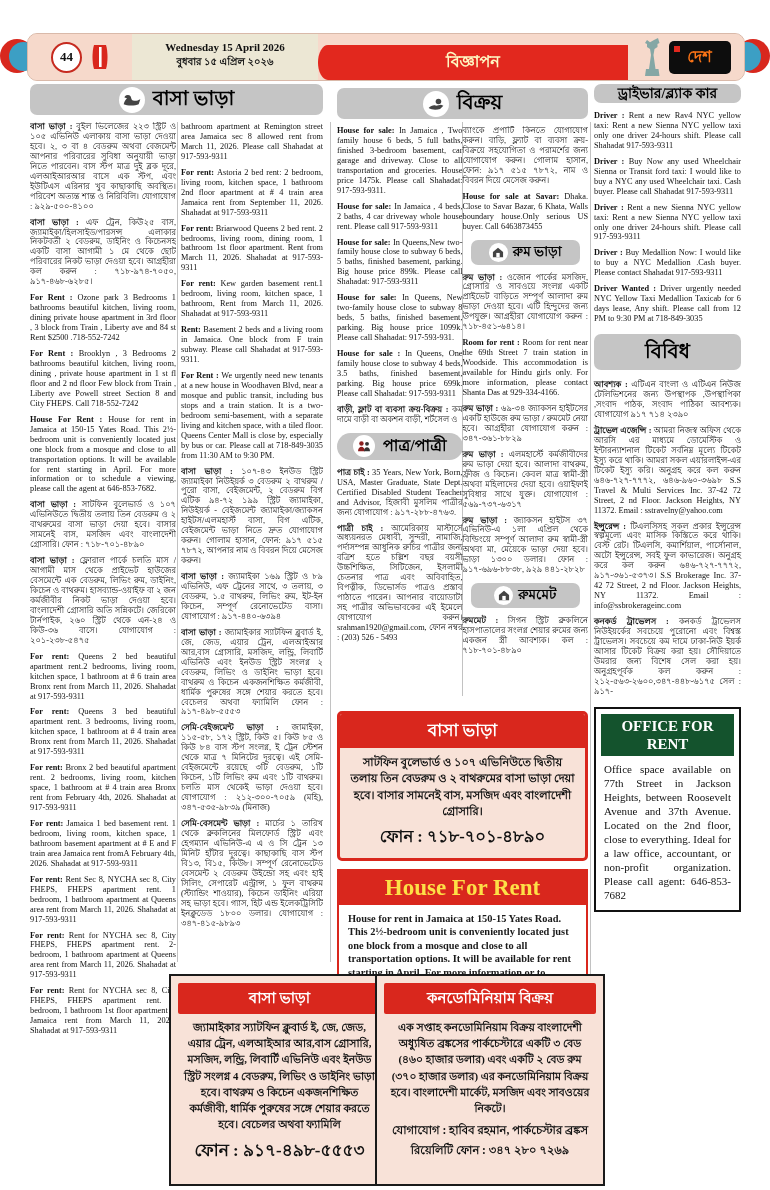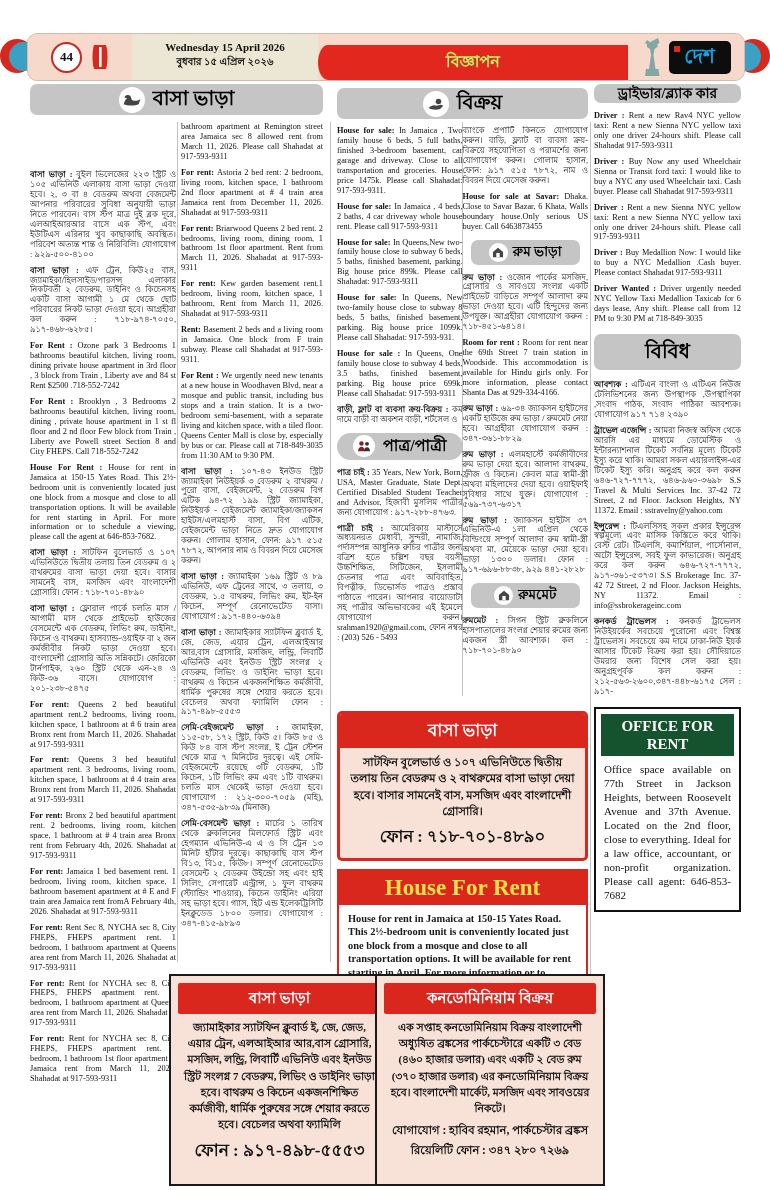--- a/index.html
+++ b/index.html
@@ -18,25 +18,25 @@
   .scroll.right .disc { right:9px; }
 
   .header-bar { position:absolute; left:27px; top:33px; width:716px; height:46px; display:flex;
                 border-radius:10px; overflow:hidden; border:1px solid #d9b9a9; z-index:2; background:#f6d9cb; }
   .h-left { width:104px; display:flex; align-items:center; justify-content:center; gap:9px; background:#f6d9cb; }
   .pageno { width:27px; height:27px; border-radius:50%; background:#fff; border:2px solid #c62a1f;
             font-weight:bold; font-size:13px; display:flex; align-items:center; justify-content:center; }
   .h-date { width:186px; background:#ece7d4; text-align:center; padding-top:7px; font-weight:bold; }
   .h-date .d1 { font-size:11px; }
   .h-date .d2 { font-size:10px; margin-top:1px; }
-  .h-banner { flex:1; background:#e2281e; color:#bef264; display:flex; align-items:center; justify-content:center;
+  .h-banner { flex:1; background:#e2281e; color:#fef9c3; display:flex; align-items:center; justify-content:center;
               font-size:16px; font-weight:bold; border-radius:26px 0 0 26px / 46px 0 0 46px;margin-top:11px; }
   .h-right { width:116px; display:flex; align-items:center; justify-content:center; gap:5px; background:#f6d9cb; }
-  .logo { width:62px; height:33px; background:#0d0d0d; border-radius:5px; color:#0ea5e9; font-weight:bold;
-          font-size:20px; display:flex; align-items:center; justify-content:center; position:relative; }
+  .logo { width:62px; height:33px; background:#0d0d0d; border-radius:5px; color:#f97316; font-weight:bold;
+          font-size:16px; display:flex; align-items:center; justify-content:center; position:relative; }
   .logo .accent { position:absolute; left:5px; top:5px; width:6px; height:6px; background:#e2281e; }
 
   
   .vline { position:absolute; width:1px; background:#c2c2c2; }
 
   
   .sec { background:#c5c5c5; border-radius:7px; display:flex; align-items:center; justify-content:center;
          gap:8px; font-weight:bold; color:#000; }
   .sec.big  { height:31px; font-size:20px; }
   .sec.med  { height:27px; font-size:16px; border-radius:14px; margin:8px 0; }
@@ -48,21 +48,21 @@
   .ic-med { width:22px; height:22px; }
   .ic-sm  { width:19px; height:19px; }
 
   
   .col, .adlist { min-width:0; }
   .ad { margin:0 0 6px; font-size:8.3px; line-height:1.2; text-align:justify; word-wrap:break-word; }
   .ad b { font-weight:bold; }
   .ad b::after { content:" "; }
 
   #hdr-rent  { position:absolute; left:30px;  top:84px; width:293px; }
-  #col1 { position:absolute; left:30px;  top:122px; width:146px; height:1016px; overflow:hidden;margin-top:48px; }
+  #col1 { position:absolute; left:30px;  top:122px; width:146px; height:1016px; overflow:hidden; }
   #col2 { position:absolute; left:181px; top:122px; width:142px; height:842px;  overflow:hidden; }
   #mid  { position:absolute; left:337px; top:88px;  width:251px; }
   .mid-cols { display:flex; gap:0; height:578px; overflow:hidden; margin-top:7px; }
   .subcol { flex:1; min-width:0; }
   #rightcol { position:absolute; left:594px; top:84px; width:147px; }
 
   
   .boxA { border:3px solid #d9271d; border-radius:5px; background:#f8e2d8; margin-top:7px; overflow:hidden; }
   .boxA .bar  { background:#d9271d; color:#fff; text-align:center; font-weight:bold; font-size:17px; padding:3px 0; }
   .boxA .body { padding:6px 9px 2px; font-size:11.3px; font-weight:bold; text-align:center; line-height:1.45; }
@@ -153,21 +153,21 @@
       <p class="ad"><b>For rent:</b><span>Bronx 2 bed beautiful apartment rent. 2 bedrooms, living room, kitchen space, 1 bathroom at # 4 train area Bronx rent from February 4th, 2026. Shahadat at 917-593-9311</span></p>
       <p class="ad"><b>For rent:</b><span>Jamaica 1 bed basement rent. 1 bedroom, living room, kitchen space, 1 bathroom basement apartment at # E and F train area Jamaica rent fromA February 4th, 2026. Shahadat at 917-593-9311</span></p>
       <p class="ad"><b>For rent:</b><span>Rent Sec 8, NYCHA sec 8, City FHEPS, FHEPS apartment rent. 1 bedroom, 1 bathroom apartment at Queens area rent from March 11, 2026. Shahadat at 917-593-9311</span></p>
       <p class="ad"><b>For rent:</b><span>Rent for NYCHA sec 8, City FHEPS, FHEPS apartment rent. 2-bedroom, 1 bathroom apartment at Queens area rent from March 11, 2026. Shahadat at 917-593-9311</span></p>
       <p class="ad"><b>For rent:</b><span>Rent for NYCHA sec 8, City FHEPS, FHEPS apartment rent. 3 bedroom, 1 bathroom 1st floor apartment at Jamaica rent from March 11, 2026. Shahadat at 917-593-9311</span></p>
     </div>
 
   <div id="col2" class="col">
 
   <p class="ad"><span>bathroom apartment at Remington street area Jamaica sec 8 allowed rent from March 11, 2026. Please call Shahadat at 917-593-9311</span></p>
-      <p class="ad"><b>For rent:</b><span>Astoria 2 bed rent: 2 bedroom, living room, kitchen space, 1 bathroom 2nd floor apartment at # 4 train area Jamaica rent from December 11, 2026. Shahadat at 917-593-9311</span></p>
+      <p class="ad"><b>For rent:</b><span>Astoria 2 bed rent: 2 bedroom, living room, kitchen space, 1 bathroom 2nd floor apartment at # 4 train area Jamaica rent from September 11, 2026. Shahadat at 917-593-9311</span></p>
       <p class="ad"><b>For rent:</b><span>Briarwood Queens 2 bed rent. 2 bedrooms, living room, dining room, 1 bathroom 1st floor apartment. Rent from March 11, 2026. Shahadat at 917-593-9311</span></p>
       <p class="ad"><b>For rent:</b><span>Kew garden basement rent.1 bedroom, living room, kitchen space, 1 bathroom, Rent from March 11, 2026. Shahadat at 917-593-9311</span></p>
       <p class="ad"><b>Rent:</b><span>Basement 2 beds and a living room in Jamaica. One block from F train subway. Please call Shahadat at 917-593-9311.</span></p>
       <p class="ad"><b>For Rent :</b><span>We urgently need new tenants at a new house in Woodhaven Blvd, near a mosque and public transit, including bus stops and a train station. It is a two-bedroom semi-basement, with a separate living and kitchen space, with a tiled floor. Queens Center Mall is close by, especially by bus or car. Please call at 718-849-3035 from 11:30 AM to 9:30 PM.</span></p>
       <p class="ad"><b>বাসা ভাড়া :</b><span>১০৭-৪৩ ইনউড স্ট্রিট জ্যামাইকা নিউইয়র্ক ৩ বেডরুম ২ বাথরুম / পুরো বাসা, বেইজমেন্ট, ২ বেডরুম বিগ এটিক ৯৪-৭২ ১৯৯ স্ট্রিট জ্যামাইকা, নিউইয়র্ক - বেইজমেন্ট জ্যামাইকা/জ্যাকসন হাইটস/এলমহার্স্ট বাসা, বিগ এটিক, বেইজমেন্ট ভাড়া নিতে দ্রুত যোগাযোগ করুন। গোলাম হাসান, ফোন: ৯১৭ ৫১৫ ৭৮৭২, আপনার নাম ও বিবরন দিয়ে মেসেজ করুন।</span></p>
       <p class="ad"><b>বাসা ভাড়া :</b><span>জ্যামাইকা ১৬৯ স্ট্রিট ও ৮৯ এভিনিউ, এফ ট্রেনের সাথে, ৩ তলায়, ৩ বেডরুম, ১.৫ বাথরুম, লিভিং রুম, ইট-ইন কিচেন, সম্পূর্ণ রেনোভেটেড বাসা। যোগাযোগ : ৯১৭-৪৪০-৬৩৯৪</span></p>
       <p class="ad"><b>বাসা ভাড়া :</b><span>জ্যামাইকার স্যাটফিন ব্লুবার্ড ই, জে, জেড, এয়ার ট্রেন, এলআইআর আর,বাস গ্রোসারি, মসজিদ, লন্ড্রি, লিবার্টি এভিনিউ এবং ইনউড স্ট্রিট সংলগ্ন ২ বেডরুম, লিভিং ও ডাইনিং ভাড়া হবে। বাথরুম ও কিচেন একজনশিক্ষিত কর্মজীবী, ধার্মিক পুরুষের সঙ্গে শেয়ার করতে হবে। বেচেলর অথবা ফ্যামিলি ফোন : ৯১৭-৪৯৮-৫৫৫৩</span></p>
       <p class="ad"><b>সেমি-বেইজমেন্ট ভাড়া :</b><span>জামাইকা, ১১৫-৫৮, ১৭২ স্ট্রিট, কিউ ৫। কিউ ৮৫ ও কিউ ৮৪ বাস স্টপ সংলগ্ন, ই ট্রেন স্টেশন থেকে মাত্র ৭ মিনিটের দূরত্বে। এই সেমি-বেইজমেন্টে রয়েছে ৩টি বেডরুম, ১টি কিচেন, ১টি লিভিং রুম এবং ১টি বাথরুম। চলতি মাস থেকেই ভাড়া দেওয়া হবে। যোগাযোগ : ২১২-৩০০-৭০৫৯ (মহি), ৩৪৭-৫৩৫-৯৮৩৯ (মিনাজ)</span></p>
       <p class="ad"><b>সেমি-বেসমেন্ট ভাড়া :</b><span>মার্চের ১ তারিখ থেকে ব্রুকলিনের মিলফোর্ড স্ট্রিট এবং হেগম্যান এভিনিউ-এ এ ও সি ট্রেন ১৩ মিনিট হাঁটার দূরত্বে। কাছাকাছি বাস স্টপ বি১৩, বি১৫, কিউ৮। সম্পূর্ণ রেনোভেটেড বেসমেন্ট ২ বেডরুম উইন্ডো সহ এবং হাই সিলিং, সেপারেট এন্ট্রান্স, ১ ফুল বাথরুম (স্ট্যান্ডিং শাওয়ার), কিচেন ডাইনিং এরিয়া সহ ভাড়া হবে। গ্যাস, হিট এন্ড ইলেকট্রিসিটি ইনক্লুডেড ১৮০০ ডলার। যোগাযোগ : ৩৪৭-৪১৫-৯৮৯৩</span></p>
     </div>
@@ -284,21 +284,21 @@
         <p class="ad"><b>কনকর্ড ট্রাভেলস :</b><span>কনকর্ড ট্রাভেলস নিউইয়র্কের সবচেয়ে পুরোনো এবং বিশ্বস্ত ট্রাভেলস। সবচেয়ে কম দামে ঢাকা-নিউ ইয়র্ক আসার টিকেট বিক্রয় করা হয়। সৌদিয়াতে উমরার জন্য বিশেষ সেল করা হয়। অনুগ্রহপূর্বক কল করুন : ২১২-৫৬৩-২৬০০,৩৪৭-৪৪৮-৬১৭৫ সেল : ৯১৭-</span></p>
       </div>
     <div class="office">
       <div class="obar">OFFICE FOR RENT</div>
       <div class="obody">Office space available on 77th Street in Jackson Heights, between Roosevelt Avenue and 37th Avenue. Located on the 2nd floor, close to everything. Ideal for a law office, accountant, or non-profit organization. Please call agent: 646-853-7682</div>
     </div>
   </div>
 
   <div class="bbox" id="boxC">
     <div class="bar">বাসা ভাড়া</div>
-    <div class="body">জ্যামাইকার স্যাটফিন ক্লুবার্ড  ই, জে, জেড, এয়ার ট্রেন, এলআইআর আর,বাস  গ্রোসারি, মসজিদ, লন্ড্রি, লিবার্টি এভিনিউ এবং ইনউড স্ট্রিট সংলগ্ন 7 বেডরুম, লিভিং ও  ডাইনিং ভাড়া হবে। বাথরুম ও কিচেন একজনশিক্ষিত কর্মজীবী, ধার্মিক পুরুষের সঙ্গে শেয়ার করতে হবে। বেচেলর অথবা ফ্যামিলি</div>
+    <div class="body">জ্যামাইকার স্যাটফিন ক্লুবার্ড  ই, জে, জেড, এয়ার ট্রেন, এলআইআর আর,বাস  গ্রোসারি, মসজিদ, লন্ড্রি, লিবার্টি এভিনিউ এবং ইনউড স্ট্রিট সংলগ্ন 4 বেডরুম, লিভিং ও  ডাইনিং ভাড়া হবে। বাথরুম ও কিচেন একজনশিক্ষিত কর্মজীবী, ধার্মিক পুরুষের সঙ্গে শেয়ার করতে হবে। বেচেলর অথবা ফ্যামিলি</div>
     <div class="phone">ফোন :  ৯১৭-৪৯৮-৫৫৫৩</div>
   </div>
 
   <div class="bbox" id="boxD">
     <div class="bar">কনডোমিনিয়াম বিক্রয়</div>
     <div class="body">এক সপ্তাহ কনডোমিনিয়াম বিক্রয় বাংলাদেশী অধ্যুষিত ব্রঙ্কসের পার্কচেস্টারে একটি ৩ বেড (৪৬০ হাজার ডলার) এবং একটি ২ বেড রুম (৩৭০ হাজার ডলার) এর কনডোমিনিয়াম বিক্রয় হবে। বাংলাদেশী মার্কেট, মসজিদ এবং সাবওয়ের নিকটে।</div>
     <div class="contact">যোগাযোগ : হাবিব রহমান, পার্কচেস্টার ব্রঙ্কস</div>
     <div class="contact c2">রিয়েলিটি ফোন : ৩৪৭ ২৮০ ৭২৬৯</div>
   </div>
 

